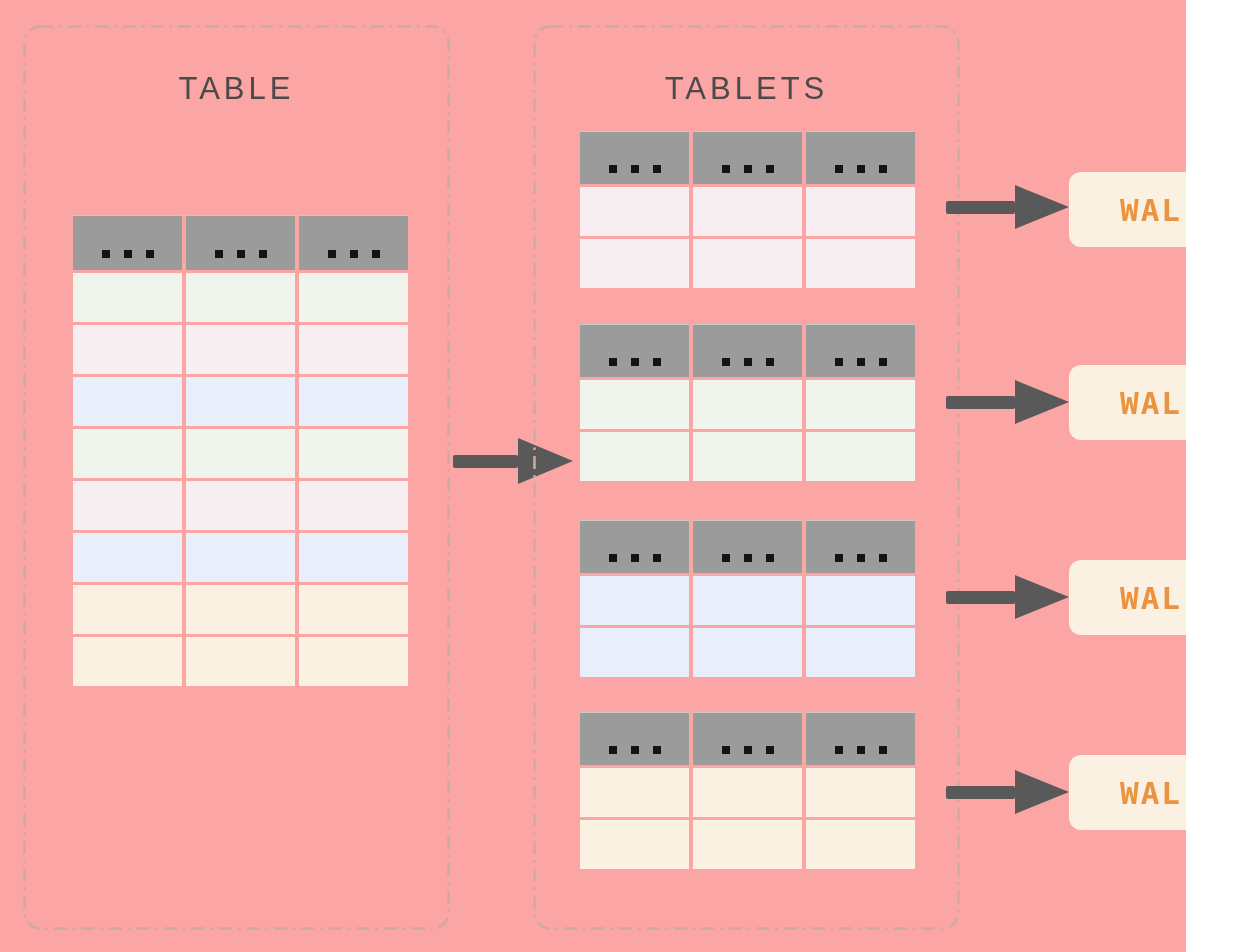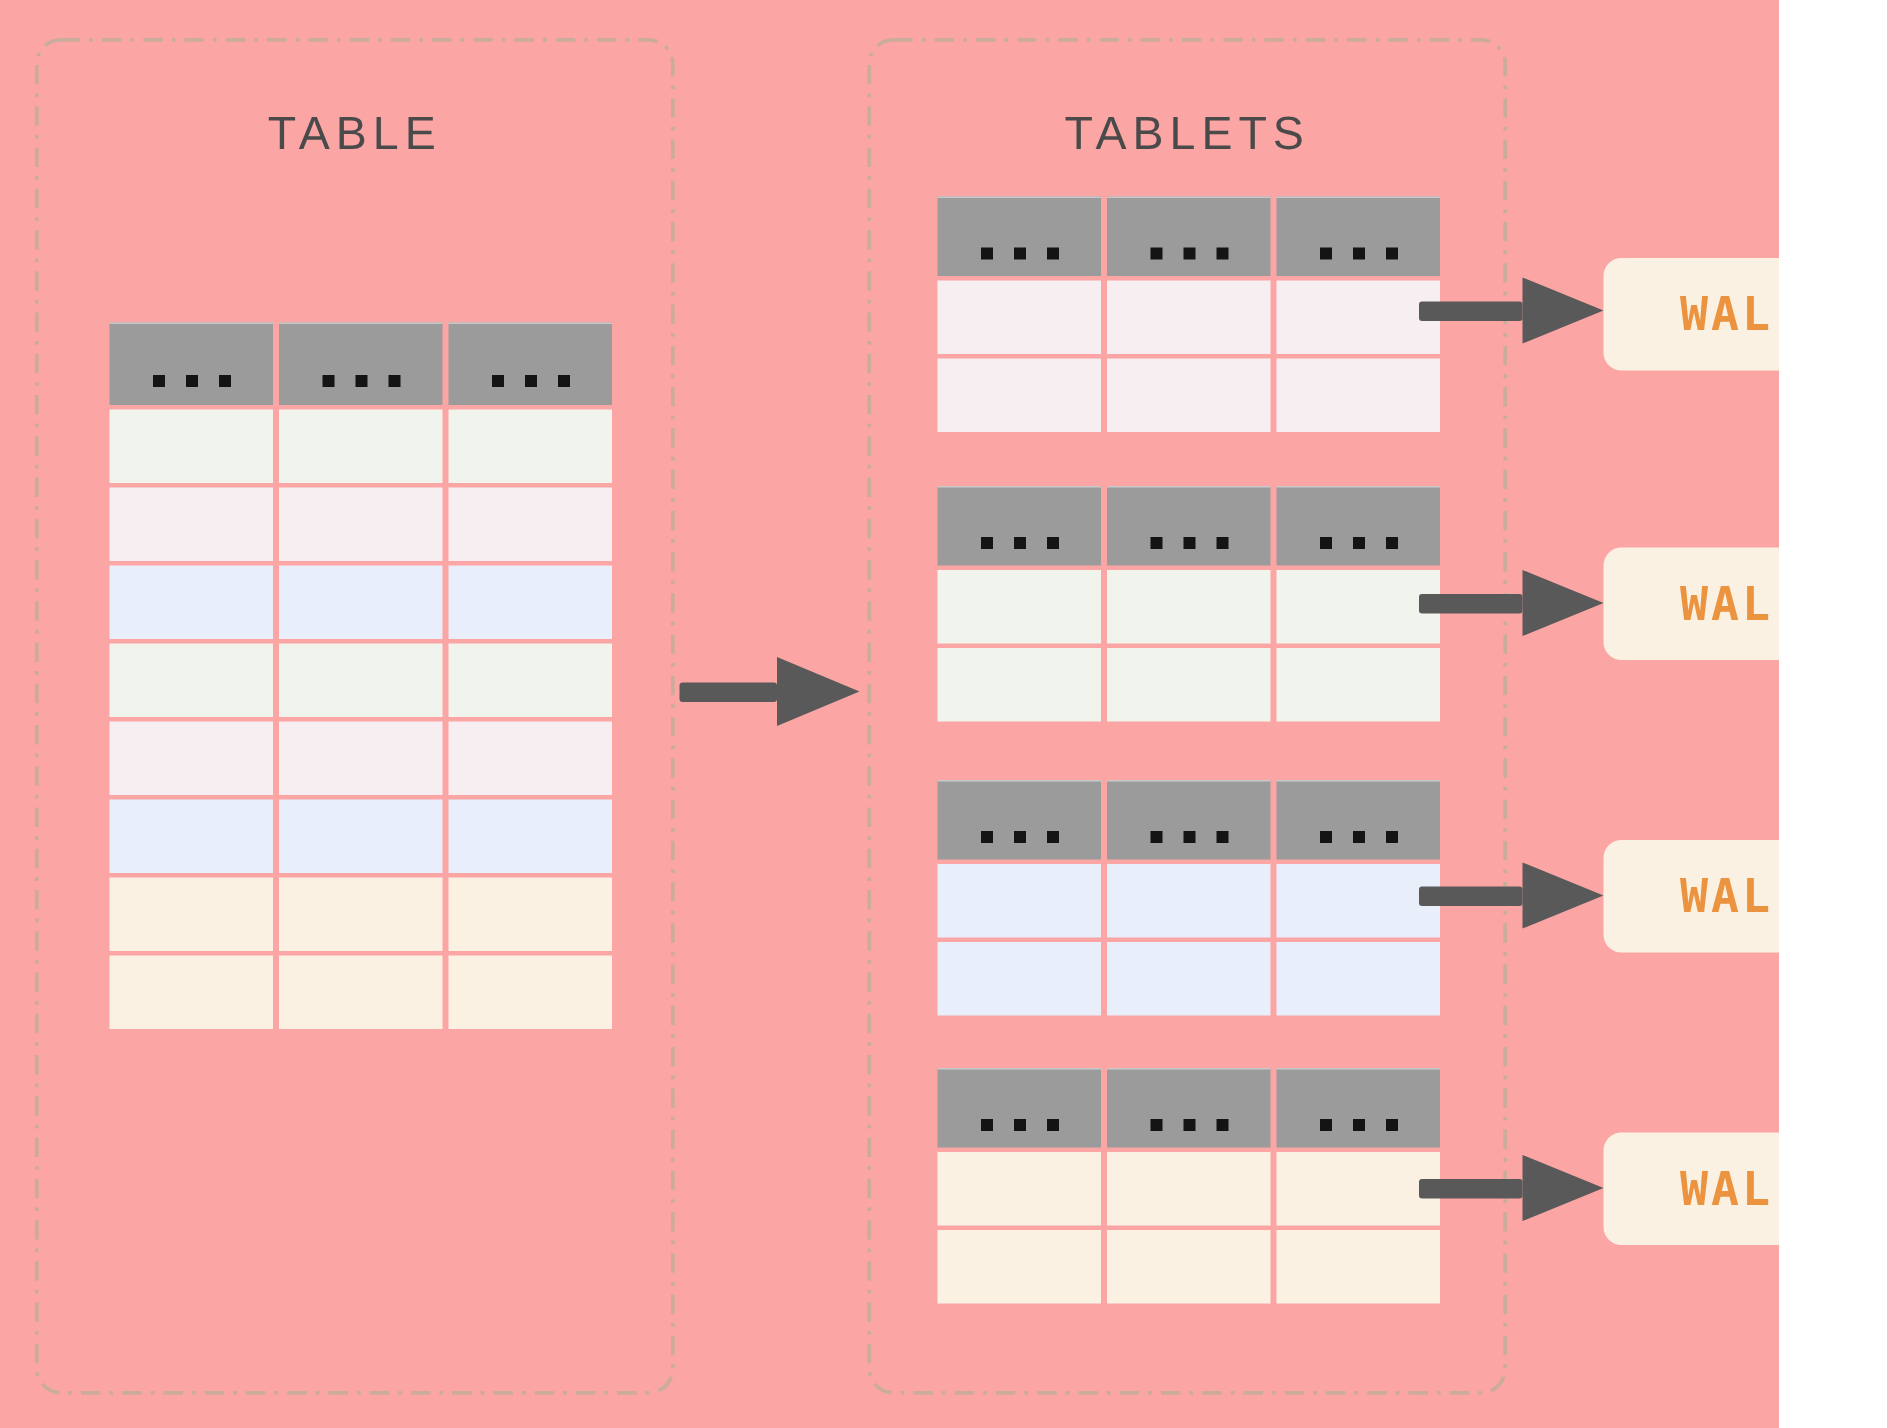--- a/index.html
+++ b/index.html
@@ -3,21 +3,21 @@
 <meta charset="utf-8">
 <style>
   html,body{margin:0;padding:0;background:#ffffff;}
   .canvas{
     position:relative;width:1186px;height:952px;background:#fca5a5;
     font-family:"Liberation Sans",sans-serif;overflow:hidden;
   }
   
   .panel{position:absolute;width:427px;height:905px;top:25px;}
   .panel-left{left:23px;}
-  .panel-right{left:578px;}
+  .panel-right{left:533px;}
   .panel svg.border{position:absolute;inset:0;display:block;}
   .panel svg.border rect{stroke:var(--border);}
   .panel-title{
     position:absolute;top:46px;left:0;right:0;text-align:center;
     font-size:31px;letter-spacing:4px;color:var(--title-text);font-weight:400;
   }
   
   .grid-table{position:absolute;display:flex;flex-direction:column;gap:3px;width:335px;}
   .t-header{display:grid;grid-template-columns:repeat(3,1fr);gap:4px;}
   .h-cell{

